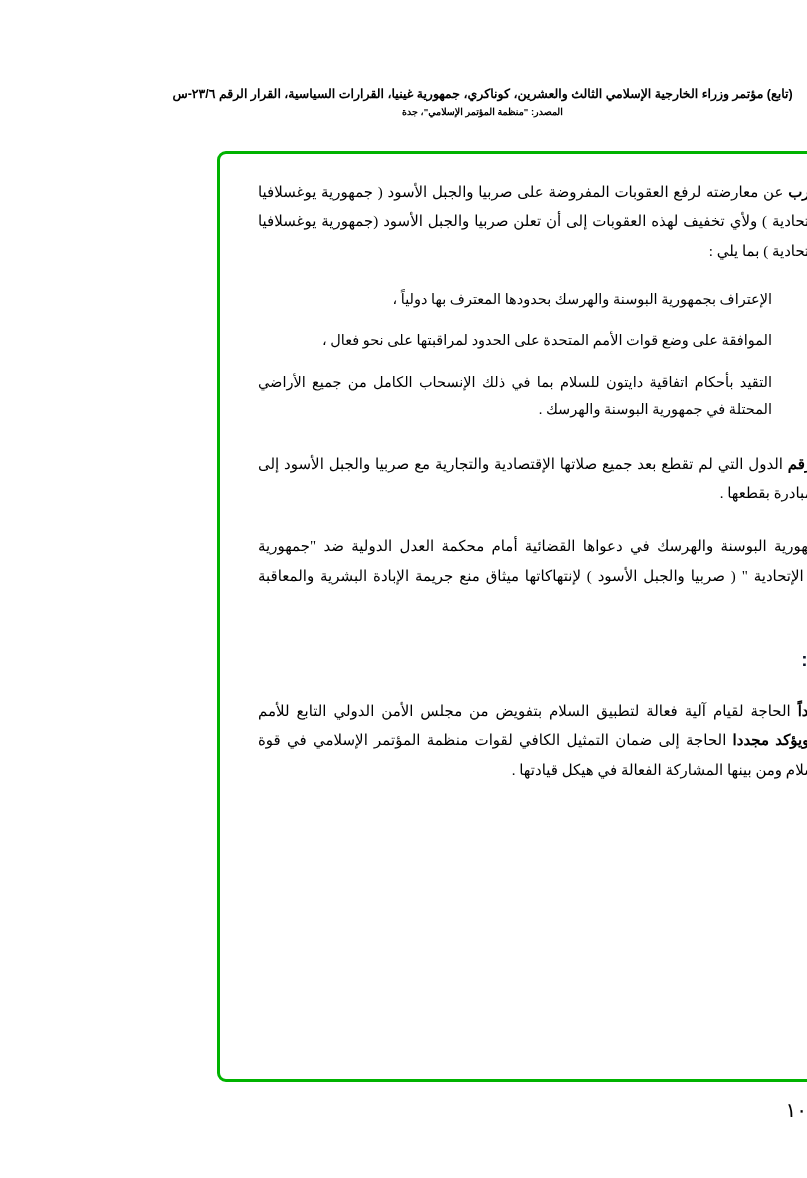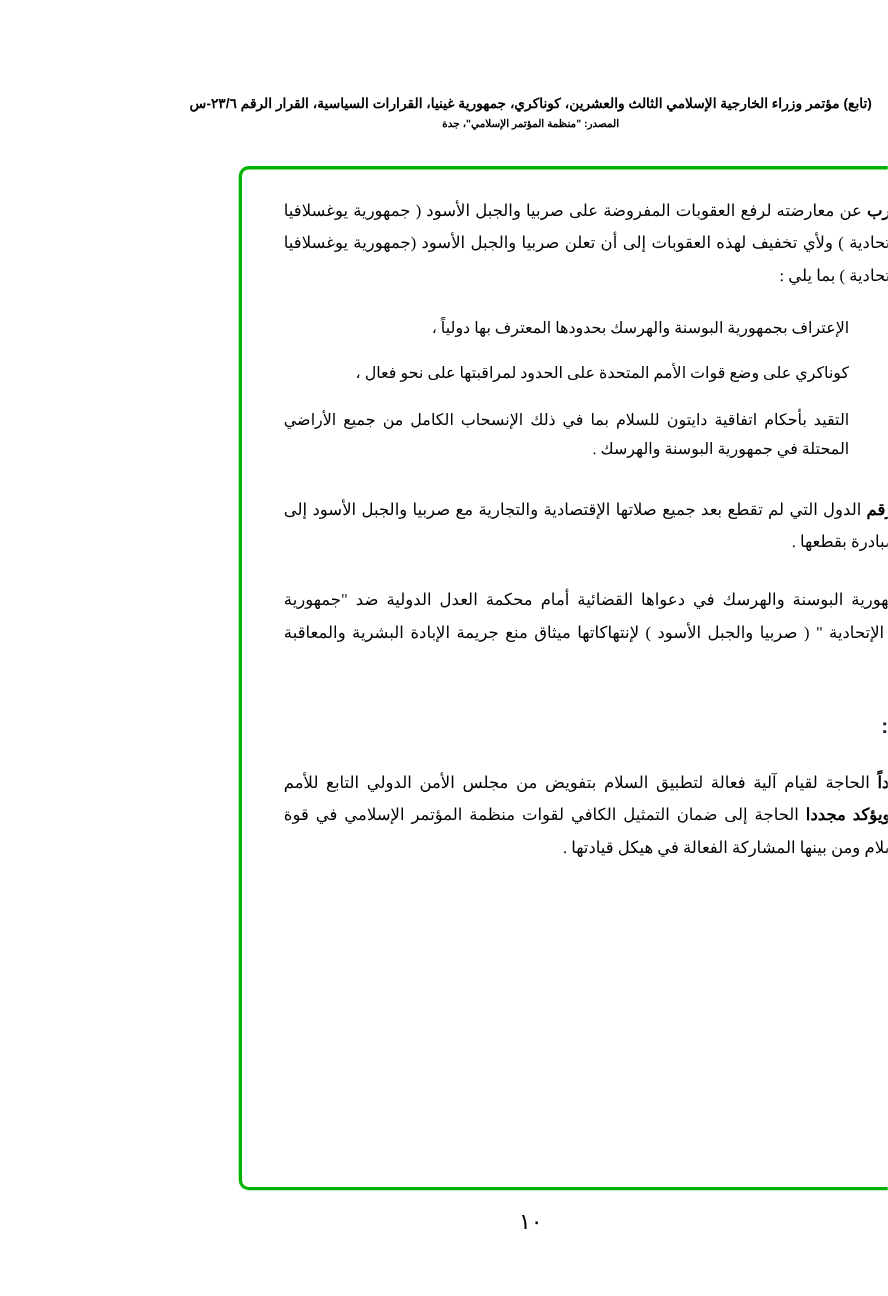--- a/index.html
+++ b/index.html
@@ -123,21 +123,21 @@
     font-family: "Liberation Sans", sans-serif;
     font-weight: bold;
     font-size: 19px;
     color: #000;
   }
   .footer {
     position: absolute;
     top: 1098px;
     left: 0;
     right: 0;
-    text-align: center;
+    text-align: right;
     font-size: 20px;
     letter-spacing: 1px;
   }
   .block-first .txt { padding-top: 0; }
 </style>
 </head>
 <body>
 
 <div class="page">
 
@@ -156,21 +156,21 @@
       <div class="txt"><span class="lead">يعرب</span><span> عن معارضته لرفع العقوبات المفروضة على صربيا والجبل الأسود ( جمهورية يوغسلافيا الاتحادية ) ولأي تخفيف لهذه العقوبات إلى أن تعلن صربيا والجبل الأسود (جمهورية يوغسلافيا الاتحادية ) بما يلي :</span></div>
     </div>
 
     <div class="sub">
       <div class="sub-label">أ)</div>
       <div class="sub-txt">الإعتراف بجمهورية البوسنة والهرسك بحدودها المعترف بها دولياً ،</div>
     </div>
 
     <div class="sub">
       <div class="sub-label">ب)</div>
-      <div class="sub-txt">كوناكري على وضع قوات الأمم المتحدة على الحدود لمراقبتها على نحو فعال ،</div>
+      <div class="sub-txt">الموافقة على وضع قوات الأمم المتحدة على الحدود لمراقبتها على نحو فعال ،</div>
     </div>
 
     <div class="sub">
       <div class="sub-label">ج)</div>
       <div class="sub-txt">التقيد بأحكام اتفاقية دايتون للسلام بما في ذلك الإنسحاب الكامل من جميع الأراضي المحتلة في جمهورية البوسنة والهرسك .</div>
     </div>
 
     <div class="para" style="margin-top:26px;">
       <div class="num">٢٤ -</div>
       <div class="txt"><span class="lead">الرقم</span><span> الدول التي لم تقطع بعد جميع صلاتها الإقتصادية والتجارية مع صربيا والجبل الأسود إلى المبادرة بقطعها .</span></div>

